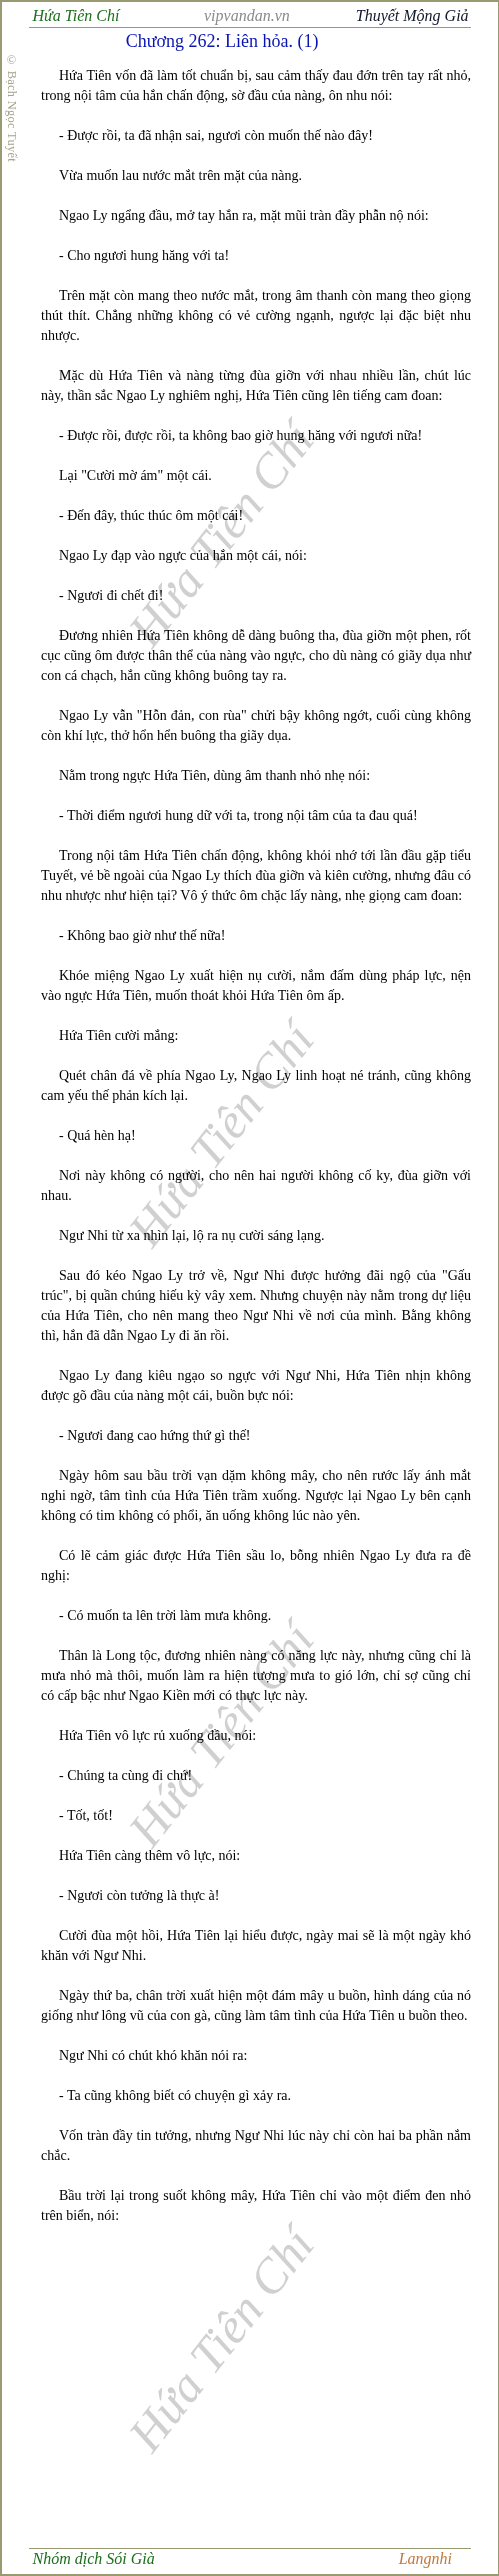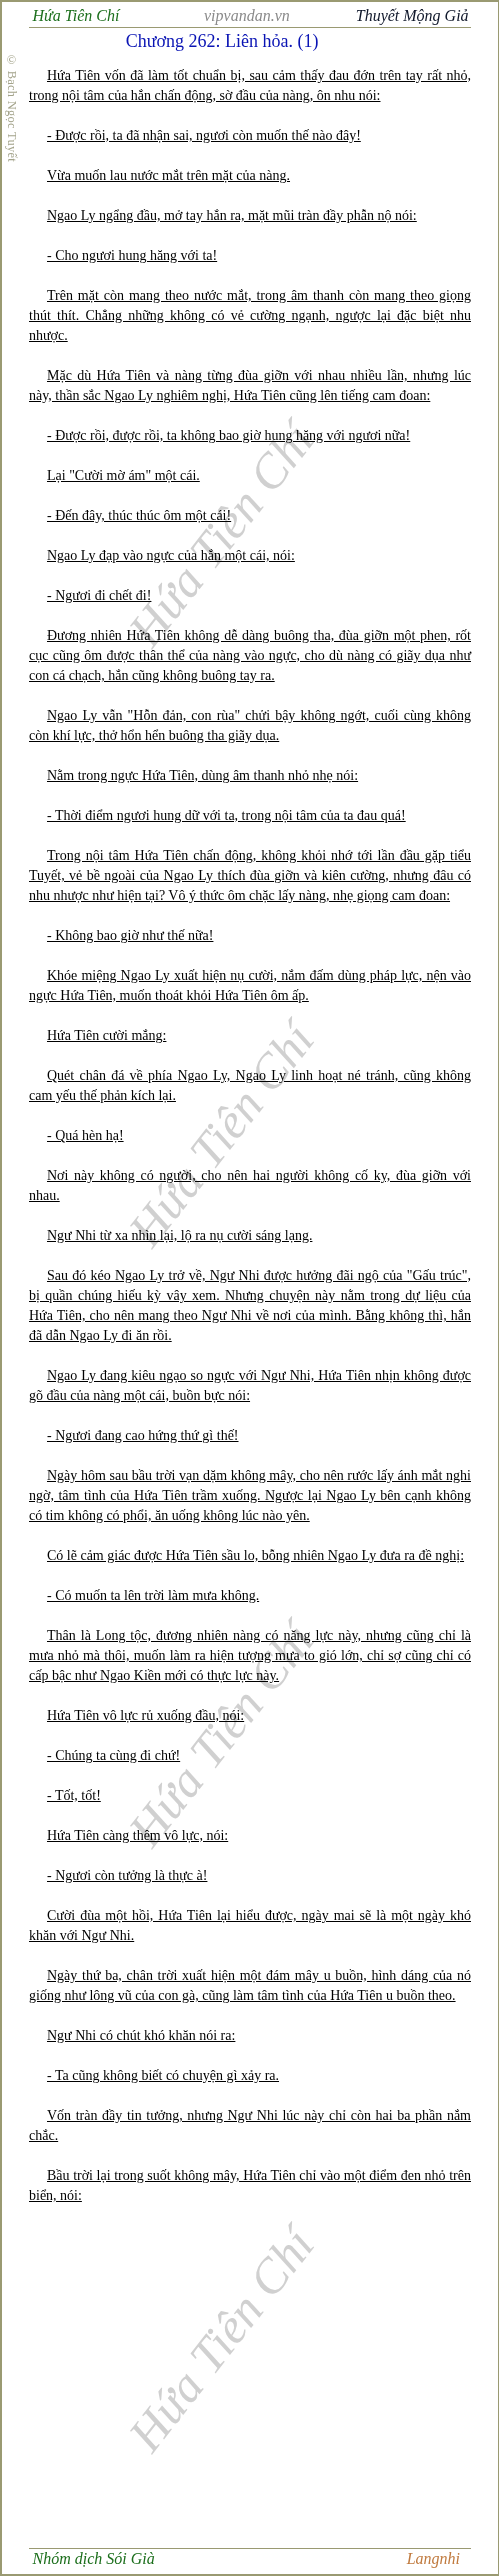--- a/index.html
+++ b/index.html
@@ -23,33 +23,33 @@
   .header .right { position: absolute; right: 2.4px; top: 2.4px; color: #0f172a; }
   .title {
     position: absolute; left: 0; top: 31px; width: 444px; text-align: center;
     font-family: "Liberation Serif", serif; font-size: 18px; color: #0a14b4;
   }
   .body-text {
     position: absolute; left: 29px; top: 66px; width: 442px;
     font-family: "Liberation Serif", serif; font-size: 14px; line-height: 20px;
     color: #000000; text-align: justify;
   }
-  .body-text p { margin: 0 0 20px 0; text-indent: 18px; text-decoration: underline; }
+  .body-text p { margin: 0 0 20px 12px; text-indent: 18px; }
   .watermark {
     position: absolute; font-family: "Liberation Serif", serif; font-style: italic;
     font-size: 49px; color: rgba(150,150,150,0.45); white-space: nowrap;
     transform: rotate(-52deg); transform-origin: center center; pointer-events: none;
   }
   .footer {
     position: absolute; left: 29px; top: 2548px; width: 442px; height: 23.5px;
     border-top: 1.8px solid #9a9a72;
     font-family: "Liberation Serif", serif; font-style: italic; font-size: 16px;
   }
   .footer .left { position: absolute; left: 3.5px; top: 1.2px; color: #1b6e1b; text-align: center; }
-  .footer .right { position: absolute; right: 11px; top: 1.2px; color: #c07a3e; }
+  .footer .right { position: absolute; right: 19px; top: 1.2px; color: #c07a3e; }
 </style>
 </head>
 <body>
 
 <div class="frame"></div>
 
 <div class="side-credit">© Bạch Ngọc Tuyết</div>
 
 <div class="header">
   <span class="left">Hứa Tiên Chí</span>
@@ -64,21 +64,21 @@
 <div class="watermark" style="left:88px; top:1706px;">Hứa Tiên Chí</div>
 <div class="watermark" style="left:88px; top:2311px;">Hứa Tiên Chí</div>
 
 <div class="body-text" id="body-text">
   <p>Hứa Tiên vốn đã làm tốt chuẩn bị, sau cảm thấy đau đớn trên tay rất nhỏ, trong nội tâm của hắn chấn động, sờ đầu của nàng, ôn nhu nói:</p>
   <p>- Được rồi, ta đã nhận sai, ngươi còn muốn thế nào đây!</p>
   <p>Vừa muốn lau nước mắt trên mặt của nàng.</p>
   <p>Ngao Ly ngẩng đầu, mở tay hắn ra, mặt mũi tràn đầy phẫn nộ nói:</p>
   <p>- Cho ngươi hung hăng với ta!</p>
   <p> Trên mặt còn mang theo nước mắt, trong âm thanh còn mang theo giọng thút thít. Chẳng những không có vẻ cường ngạnh, ngược lại đặc biệt nhu nhược.</p>
-  <p>Mặc dù Hứa Tiên và nàng từng đùa giỡn với nhau nhiều lần, nhưng lúc này, thần sắc Ngao Ly nghiêm nghị, Hứa Tiên cũng lên tiếng cam đoan:</p>
+  <p>Mặc dù Hứa Tiên và nàng từng đùa giỡn với nhau nhiều lần, chút lúc này, thần sắc Ngao Ly nghiêm nghị, Hứa Tiên cũng lên tiếng cam đoan:</p>
   <p>- Được rồi, được rồi, ta không bao giờ hung hăng với ngươi nữa!</p>
   <p>Lại "Cười mờ ám" một cái.</p>
   <p>- Đến đây, thúc thúc ôm một cái!</p>
   <p>Ngao Ly đạp vào ngực của hắn một cái, nói:</p>
   <p> - Ngươi đi chết đi!</p>
   <p>Đương nhiên Hứa Tiên không dễ dàng buông tha, đùa giỡn một phen, rốt cục cũng ôm được thân thể của nàng vào ngực, cho dù nàng có giãy dụa như con cá chạch, hắn cũng không buông tay ra.</p>
   <p>Ngao Ly vẫn "Hỗn đản, con rùa" chửi bậy không ngớt, cuối cùng không còn khí lực, thở hổn hển buông tha giãy dụa.</p>
   <p>Nằm trong ngực Hứa Tiên, dùng âm thanh nhỏ nhẹ nói:</p>
   <p>- Thời điểm ngươi hung dữ với ta, trong nội tâm của ta đau quá!</p>
   <p>Trong nội tâm Hứa Tiên chấn động, không khỏi nhớ tới lần đầu gặp tiểu Tuyết, vẻ bề ngoài của Ngao Ly thích đùa giỡn và kiên cường, nhưng đâu có nhu nhược như hiện tại? Vô ý thức ôm chặc lấy nàng, nhẹ giọng cam đoan:</p>

